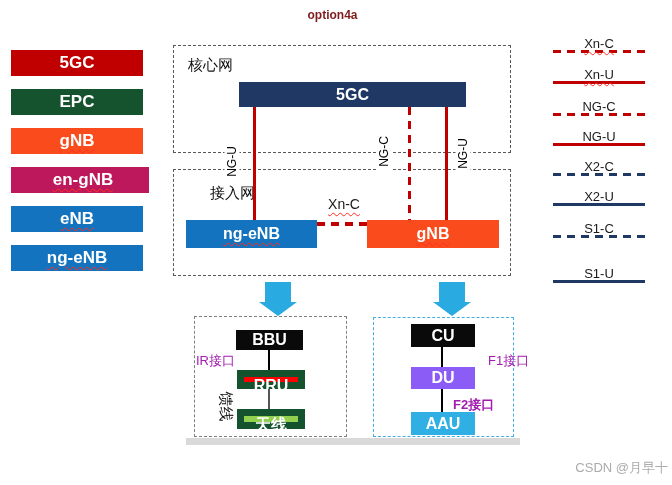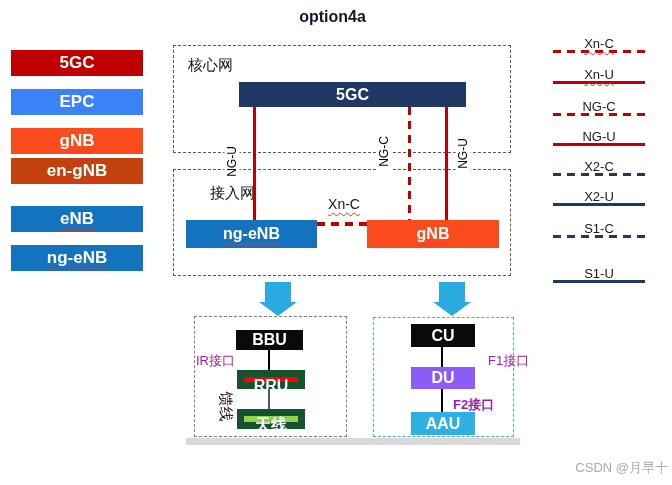--- a/index.html
+++ b/index.html
@@ -1,21 +1,21 @@
 <!DOCTYPE html>
 <html><head>
 <meta charset="utf-8">
 <style>
   html,body{margin:0;padding:0;background:#fff;}
   #canvas{
     position:relative;width:672px;height:485px;background:#fff;overflow:hidden;
     font-family:"Liberation Sans","DejaVu Sans",sans-serif;color:#000;
   }
   .abs{position:absolute;}
-  .title{font-size:16px;font-weight:600;color:#0f172a;text-align:center;}
+  .title{font-size:12px;font-weight:600;color:#7f1d1d;text-align:center;}
   .sidebox{left:11px;width:132px;height:26px;line-height:26px;text-align:center;
     color:#fff;font-weight:bold;font-size:17px;}
   .group{border:1px dashed #595959;background:transparent;}
   .group-label{font-size:15px;color:#111;}
   .node{color:#fff;font-weight:bold;text-align:center;}
   .vline{width:3px;}
   .hline{height:4px;}
   .rotlabel{width:44px;height:15px;font-size:12px;line-height:15px;text-align:center;
     color:#000;background:#fff;transform:rotate(-90deg);}
   .rotlabel-cw{transform:rotate(90deg);background:transparent;}
@@ -36,23 +36,23 @@
   .watermark{font-size:13px;color:#ABABAB;text-align:right;}
 </style>
 </head>
 <body>
 
 <div id="canvas">
 
   <div class="abs title" style="left:240px;top:8px;width:185px;">option4a</div>
 
   <div class="abs sidebox" style="top: 50px; background-color: rgb(192, 0, 0);">5GC</div>
-  <div class="abs sidebox" style="top: 89px; background-color: #3b82f6;">EPC</div>
+  <div class="abs sidebox" style="top: 89px; background-color: #14532d;">EPC</div>
   <div class="abs sidebox sq" style="top: 128px; background-color: rgb(250, 75, 29);">gNB</div>
-  <div class="abs sidebox sq" style="top: 158px; background-color: #c2410c;">en-gNB</div>
+  <div class="abs sidebox sq" style="top: 167px; background-color: #be185d; padding-left: 6px;">en-gNB</div>
   <div class="abs sidebox sq" style="top: 206px; background-color: rgb(19, 115, 190);">eNB</div>
   <div class="abs sidebox sq" style="top: 245px; background-color: rgb(19, 115, 190);">ng-eNB</div>
 
   <div class="abs group" style="left:173px;top:45px;width:336px;height:106px;"></div>
   <div class="abs group-label" style="left:188px;top:56px;">核心网</div>
 
   <div class="abs group" style="left:173px;top:169px;width:336px;height:105px;"></div>
   <div class="abs group-label" style="left:186px;top:184px;margin-left:24px;">接入网</div>
 
   <div class="abs vline" style="left: 253px; top: 107px; height: 113px; background: rgb(192, 0, 0);"></div>

